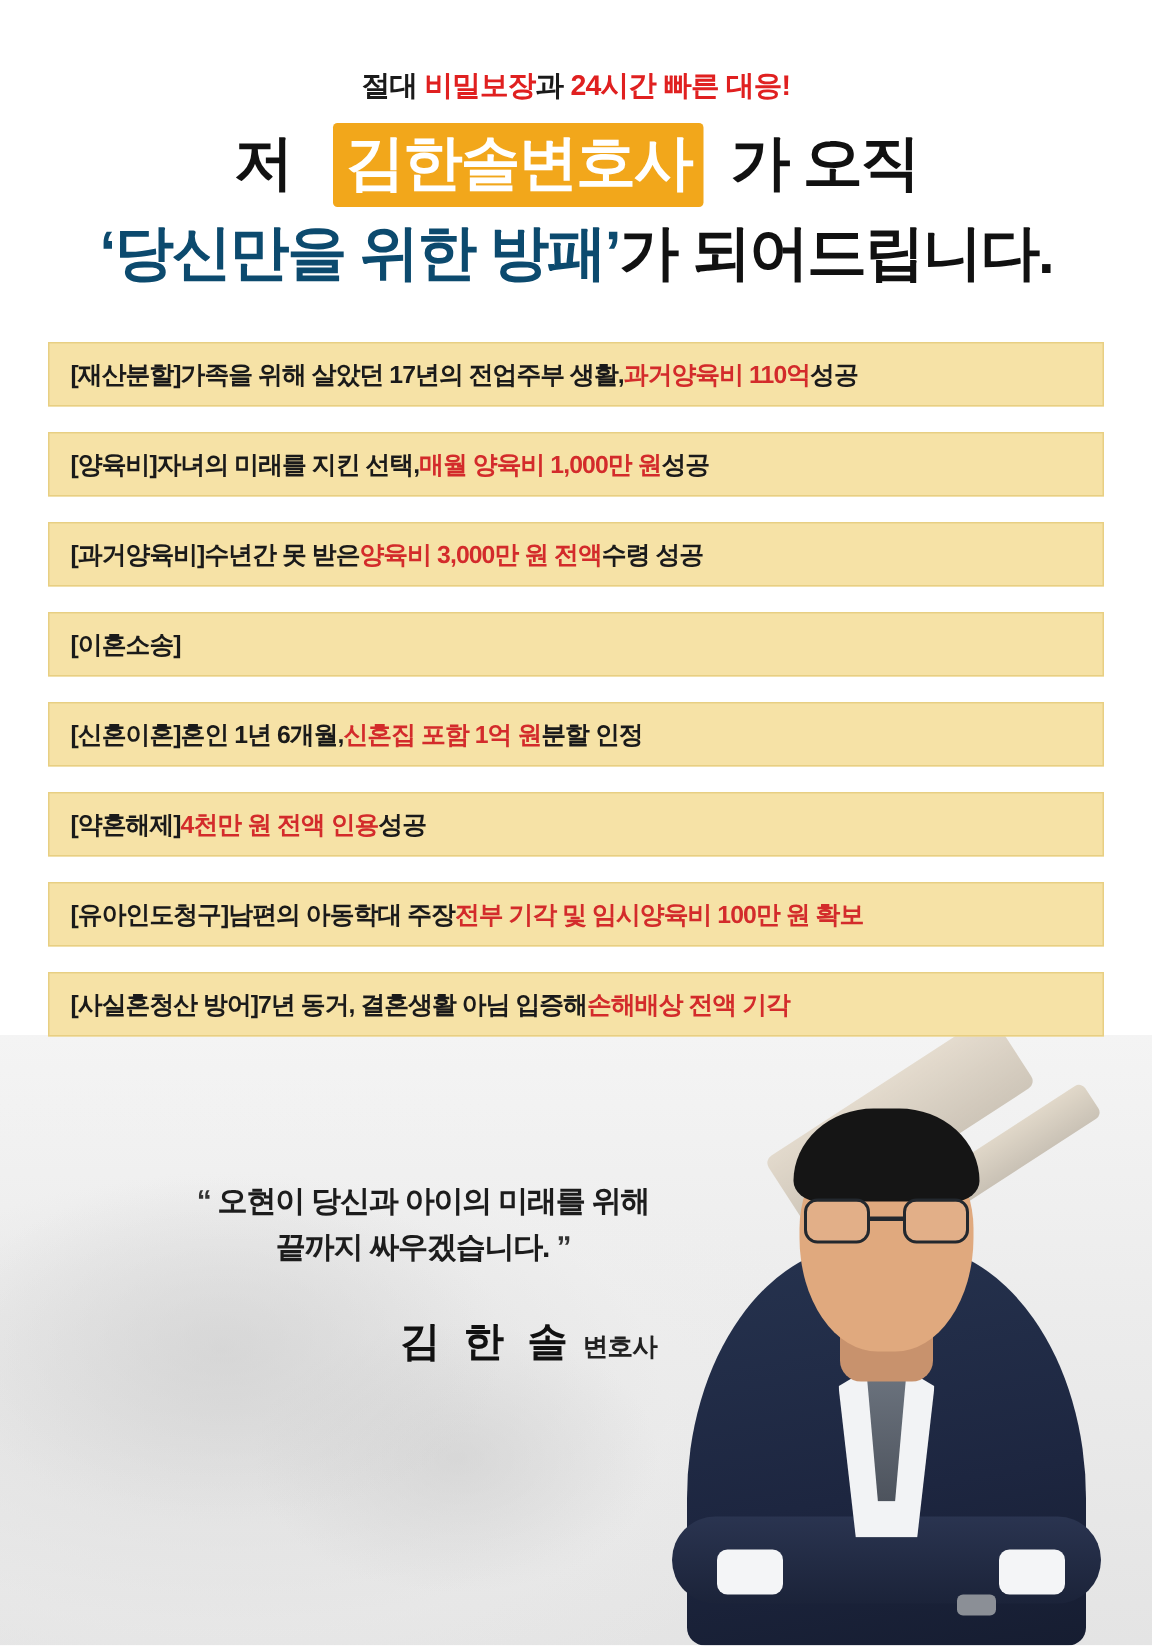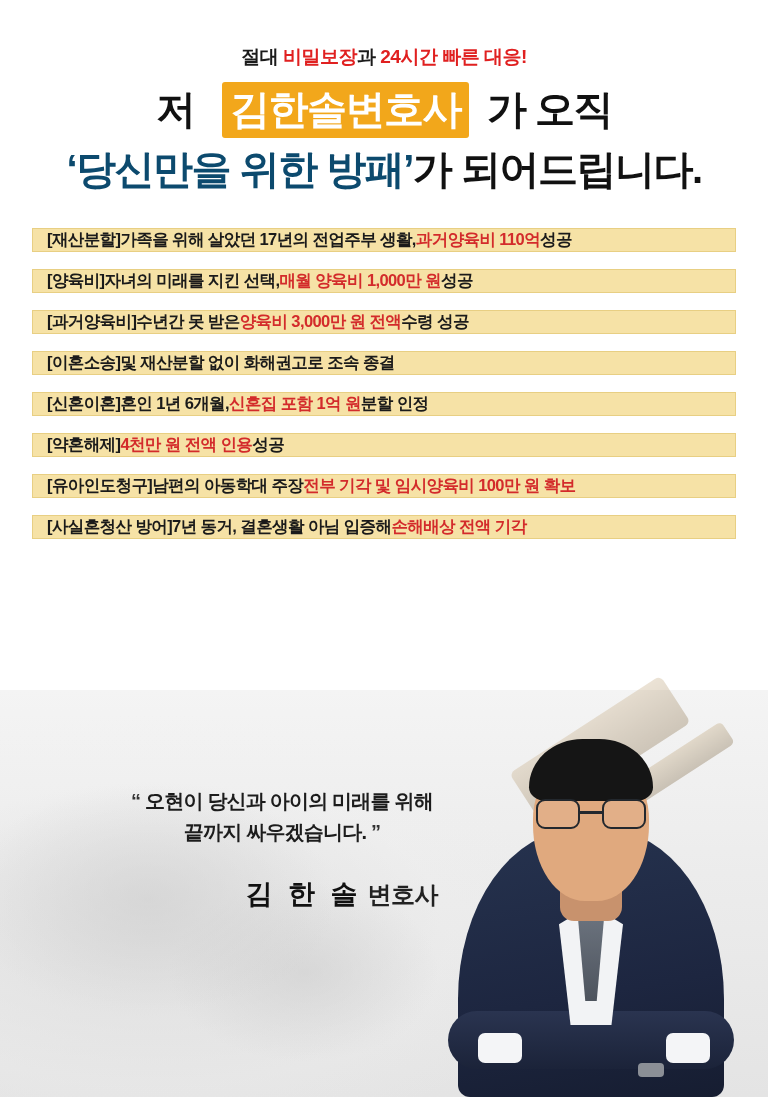--- a/index.html
+++ b/index.html
@@ -110,21 +110,21 @@
 
   
   .results {
     position: absolute;
     left: 32px;
     top: 228px;
     width: 704px;
   }
   .result-row {
     position: relative;
-    height: 24px;
+    height: 43px;
     margin-bottom: 17px;
     background: #f6e2a6;
     border: 1px solid #e8cf83;
     display: flex;
     align-items: center;
     padding: 0 14px;
     font-size: 16.5px;
     letter-spacing: -0.6px;
     color: #1a1a1a;
     font-weight: 600;
@@ -159,21 +159,21 @@
     letter-spacing: -0.5px;
   }
   .signature .nm {
     font-size: 27px;
     font-weight: 800;
     color: #111;
     letter-spacing: 4px;
     margin-top: 16px;
   }
   .signature .role {
-    font-size: 24px;
+    font-size: 17px;
     font-weight: 600;
     color: #222;
     margin-left: 6px;
   }
 
   
   .photo {
     position: absolute;
     right: 12px;
     bottom: 0;
@@ -360,21 +360,20 @@
     <div class="result-row">
       <span class="tag">[과거양육비]</span>
         <span class="mid"> 수년간 못 받은 </span>
         <span class="em">양육비 3,000만 원 전액</span>
         <span class="tail"> 수령 성공</span>
     </div>
 
     <div class="result-row">
       <span class="tag">[이혼소송]</span>
         <span class="mid"> </span>
-        <span class="tail"> 및 재산분할 없이 화해권고로 조속 종결</span>
     </div>
 
     <div class="result-row">
       <span class="tag">[신혼이혼]</span>
         <span class="mid"> 혼인 1년 6개월, </span>
         <span class="em">신혼집 포함 1억 원</span>
         <span class="tail"> 분할 인정</span>
     </div>
 
     <div class="result-row">

